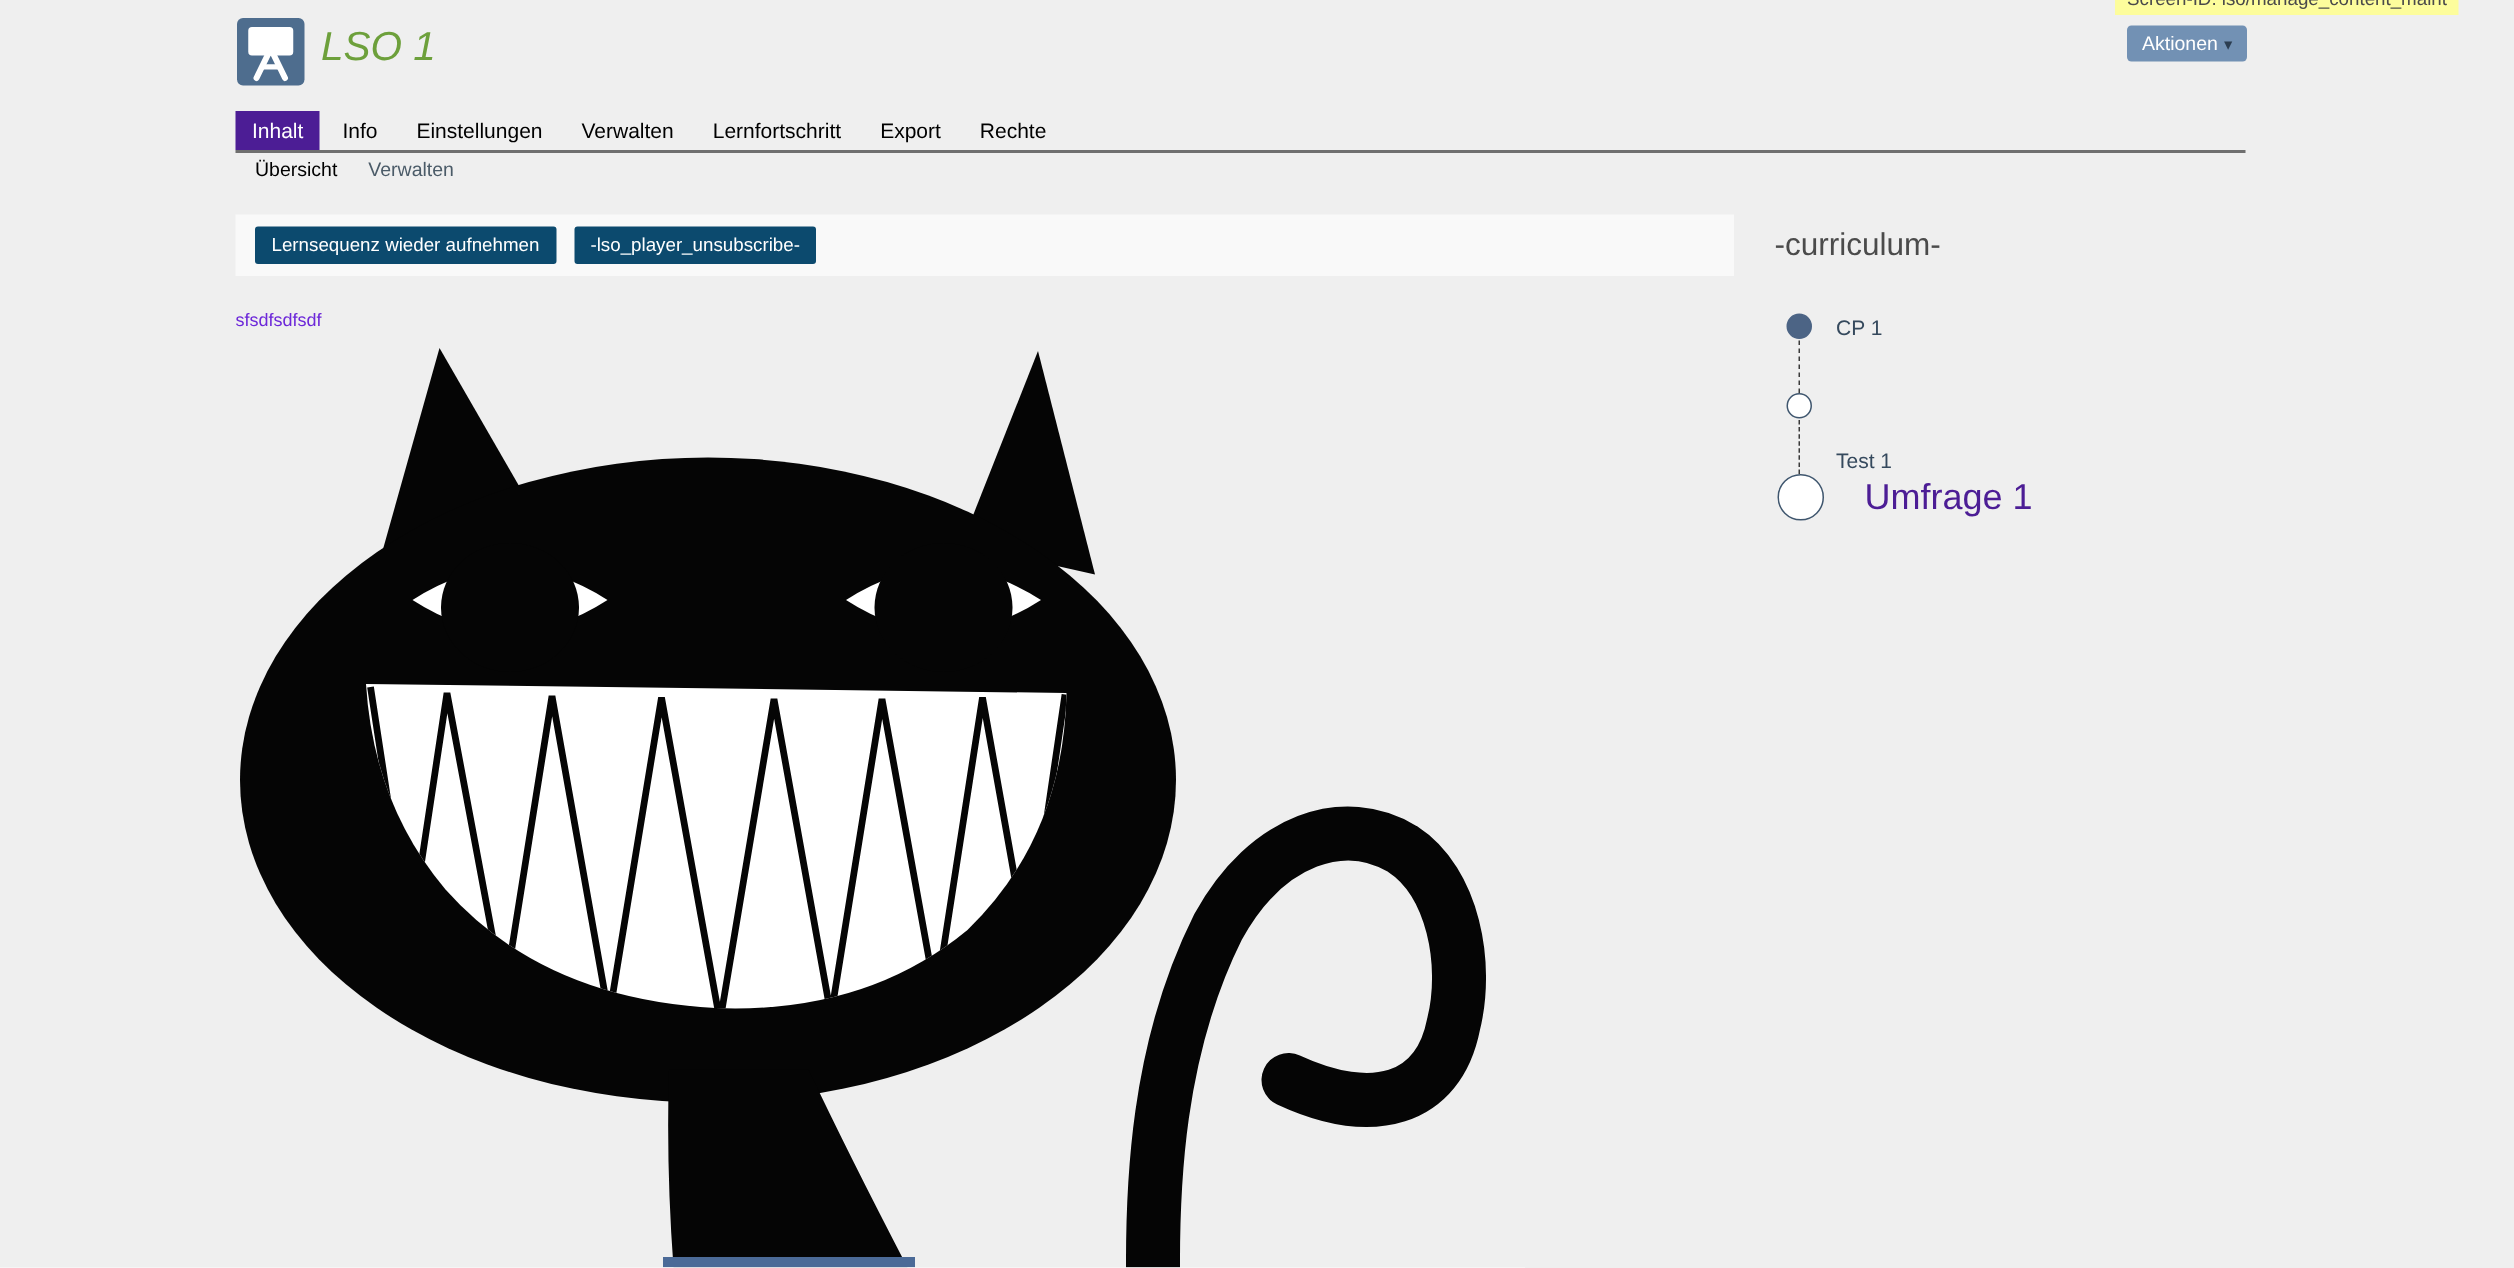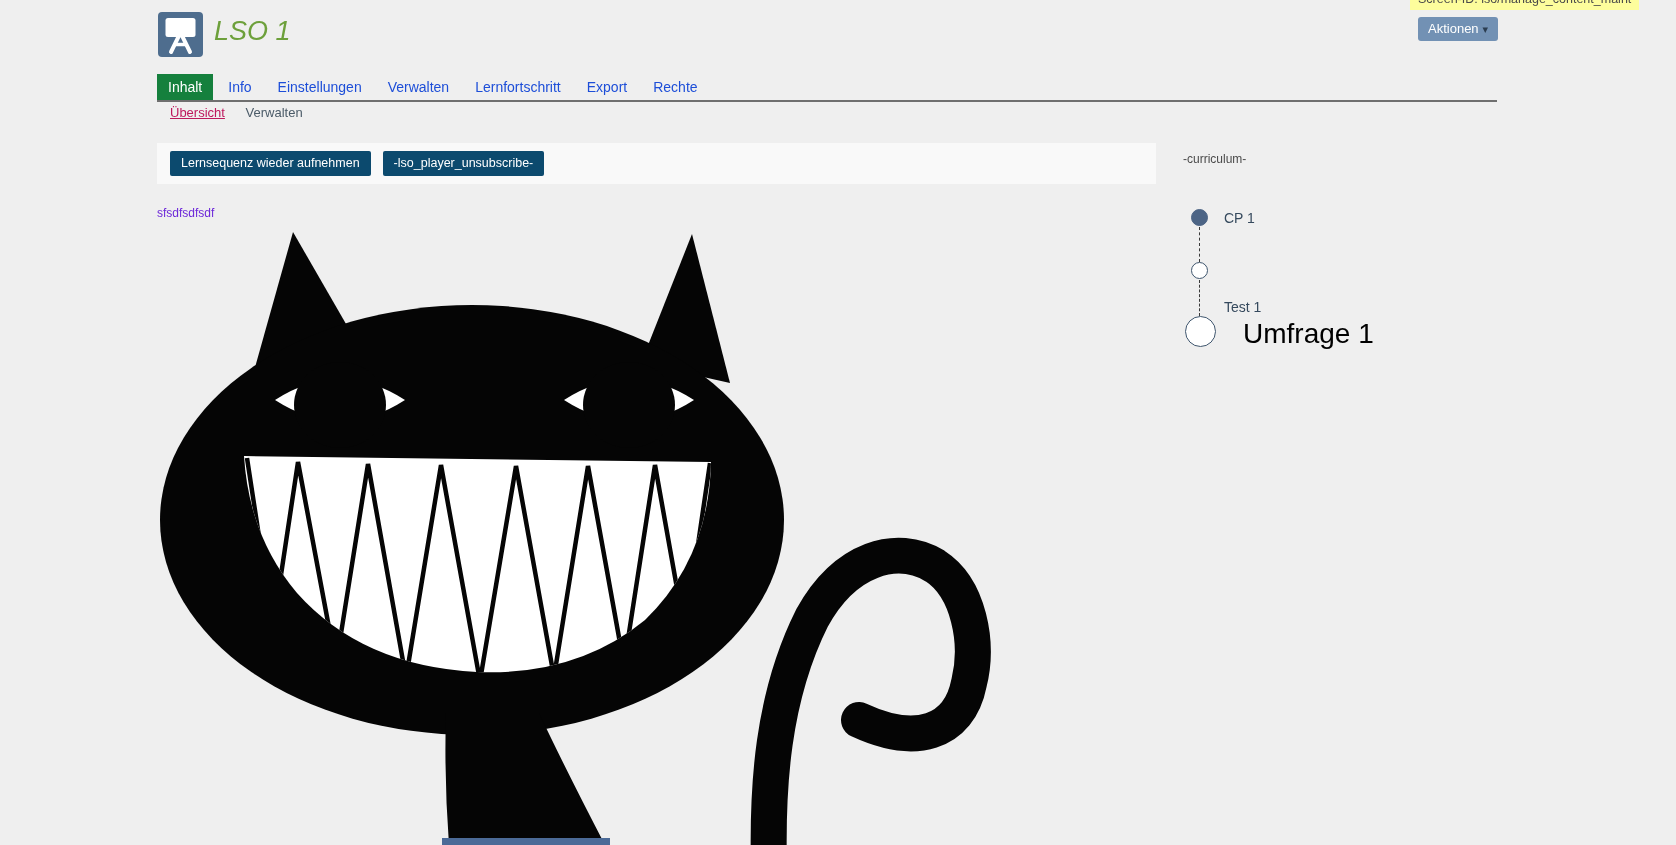--- a/index.html
+++ b/index.html
@@ -11,49 +11,49 @@
         font-size:12.5px;padding:4px 8px 4px 8px;white-space:nowrap;}
   .logo{position:absolute;left:158px;top:12px;width:45px;height:45px;background:#4e6d8e;border-radius:4px;}
   .app-title{position:absolute;left:214px;top:16px;font-size:27px;font-weight:400;color:#6da03b;font-style:italic;}
   .actions-btn{position:absolute;left:1418px;top:17px;height:24px;line-height:24px;padding:0 10px;
         background:#7291b4;color:#fff;font-size:13px;border-radius:3px;cursor:pointer;text-align:center;}
   .actions-btn .caret{color:#2b3d50;font-size:11px;margin-left:4px;}
 
   
   .tabs-row{position:absolute;left:157px;top:74px;width:1340px;border-bottom:2px solid #6f6f6f;
         display:flex;align-items:flex-end;}
-  .tab{display:inline-block;padding:5px 11px;margin-right:4px;font-size:14px;color:#1d4ed8;cursor:pointer;}
-  .tab.active{background:#15803d;color:#fff;}
+  .tab{display:inline-block;padding:5px 11px;margin-right:4px;font-size:14px;color:#000000;cursor:pointer;}
+  .tab.active{background:#4c1d95;color:#fff;}
   .subtabs{position:absolute;left:170px;top:105px;font-size:13px;}
   .subtab{margin-right:17px;color:#4b5b68;cursor:pointer;}
-  .subtab.active{text-decoration:underline;color:#be185d;}
+  .subtab.active{color:#000000;}
 
   
   .toolbar{position:absolute;left:157px;top:143px;width:999px;height:41px;background:#f9f9f9;
         display:flex;align-items:center;}
   .tb-btn{margin-left:13px;height:25px;line-height:25px;padding:0 11px;background:#0c4a6e;color:#fff;
         font-size:12.5px;border:none;border-radius:2px;cursor:pointer;font-family:inherit;}
   .tb-btn + .tb-btn{margin-left:12px;}
 
   .description{position:absolute;left:157px;top:206px;font-size:12px;color:#6d28d9;}
 
   .cat-wrap{position:absolute;left:157px;top:228px;width:840px;height:617px;}
 
   
   .curriculum{position:absolute;left:1183px;top:150px;width:430px;height:270px;}
-  .curr-heading{position:absolute;left:0;top:2px;font-size:12px;color:#4b4b4b;}
+  .curr-heading{position:absolute;left:0;top:2px;font-size:21px;color:#4b4b4b;}
   .step-circle{position:absolute;border-radius:50%;box-sizing:border-box;background:#fff;border:1.5px solid #3f566e;}
   .step-circle.filled{background:#4c6485;border-color:#4c6485;}
   .c1{left:8px;top:59px;width:17px;height:17px;}
   .c2{left:8px;top:112px;width:17px;height:17px;}
   .c3{left:2px;top:166px;width:31px;height:31px;}
   .step-label{position:absolute;font-weight:400;color:#35495d;font-size:14px;white-space:nowrap;cursor:pointer;}
   .l1{left:41px;top:60px;}
   .l2{left:41px;top:113px;margin-top:36px;}
-  .l3{left:60px;top:168px;font-size:28px;color:#000000;}
+  .l3{left:60px;top:168px;font-size:24px;color:#4c1d95;}
   .step-connector{position:absolute;left:16px;width:0;border-left:1px dashed #3a3a3a;}
   .s1{top:77px;height:35px;}
   .s2{top:130px;height:36px;}
 </style>
 </head>
 <body>
 
 <div class="page">
 
   <div class="screen-badge">Screen-ID: lso/manage_content_maint</div>

